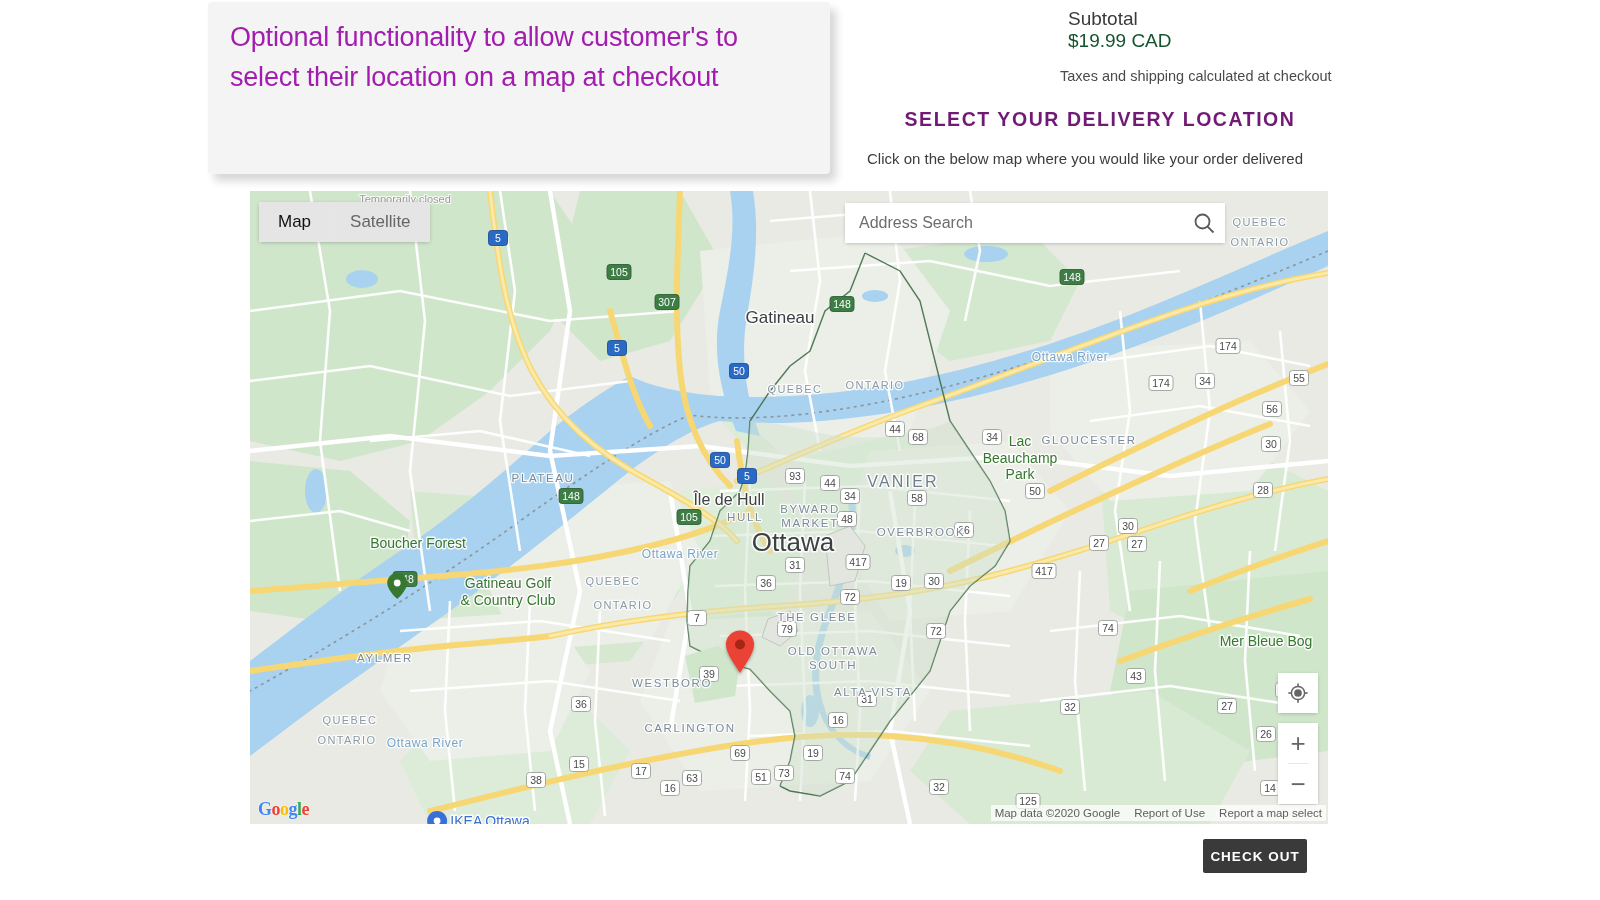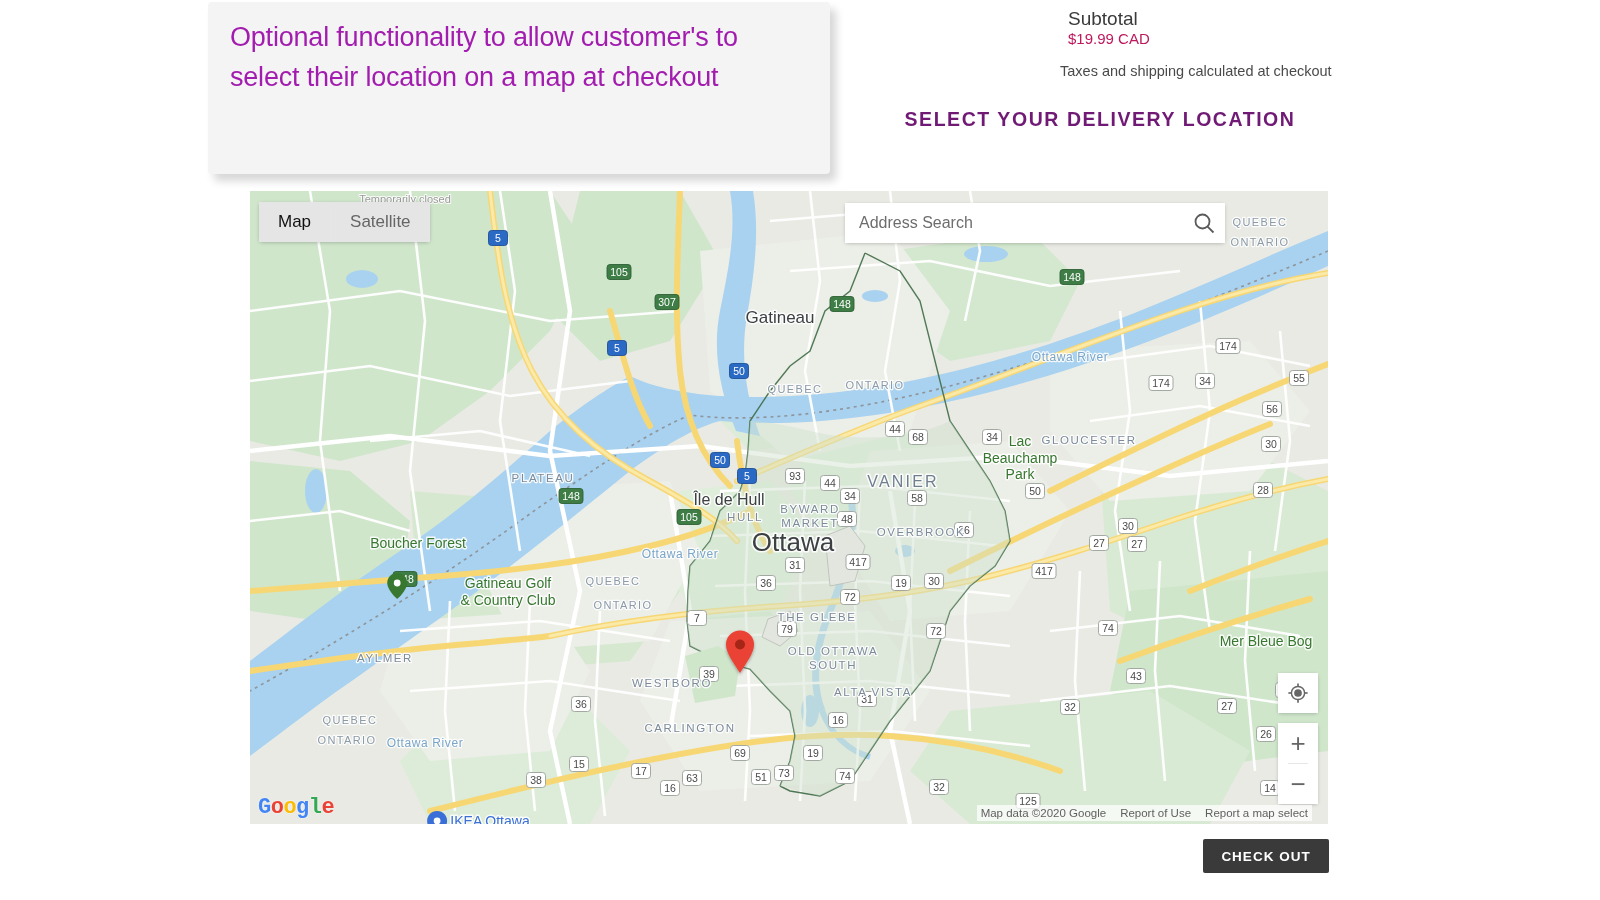--- a/index.html
+++ b/index.html
@@ -31,21 +31,21 @@
   }
 
   
   .summary { position: absolute; left: 1060px; top: 8px; width: 290px; }
   .summary-row {
     display: flex; justify-content: space-between; align-items: baseline;
     padding: 0 8px;
     flex-direction: column;
   }
   .summary-label { font-size: 19px; color: #3a3a3a; }
-  .summary-value { font-size: 15px; color: #be185d; }
+  .summary-value { font-size: 19px; color: #14532d; }
   .summary-note {
     margin-top: 16px; 
     font-size: 14.5px; color: #4a4a4a; padding-right: 2px;
   }
 
   
   .delivery-head {
     position: absolute; left: 850px; top: 108px; width: 500px;
     text-align: center;
     font-size: 19.5px; font-weight: bold; letter-spacing: 1.55px;
@@ -109,45 +109,45 @@
   }
   .ctl-locate { margin-bottom: 10px; }
   .ctl-zoomgrp { box-shadow: 0 1px 4px -1px rgba(0,0,0,0.3); background:#fff; }
   .ctl-zoomgrp .ctl-btn { box-shadow: none; }
   .ctl-sep { height: 1px; background: #e6e6e6; margin: 0 10px; }
   .ctl-glyph { font-size: 26px; color: #666; line-height: 1; font-weight: 300; }
 
   
   .glogo {
     position: absolute; left: 8px; bottom: 4px;
-    font-family: Liberation Mono, monospace;
-    font-size: 22px; font-weight: bold; letter-spacing: -0.5px;
+    font-family: Liberation Serif, serif;
+    font-size: 18px; font-weight: bold; letter-spacing: -0.5px;
     text-shadow: 0 0 2px rgba(255,255,255,0.9);
   }
   .glogo span:nth-child(1){color:#4285F4;}
   .glogo span:nth-child(2){color:#EA4335;}
   .glogo span:nth-child(3){color:#FBBC05;}
   .glogo span:nth-child(4){color:#4285F4;}
   .glogo span:nth-child(5){color:#34A853;}
   .glogo span:nth-child(6){color:#EA4335;}
 
   .attrib {
-    position: absolute; right: 16px; bottom: 3px;
+    position: absolute; right: 2px; bottom: 3px;
     display: flex; gap: 14px;
     font-size: 11.5px; color: #5f5f5f;
     background: rgba(255,255,255,0.72);
     padding: 2px 4px;
     margin-top: 24px;
   }
   .attrib span { white-space: nowrap; }
 
   
   .checkout-btn {
     position: absolute; left: 1203px; top: 839px;
-    width: 126px; height: 34px;
+    width: 104px; height: 34px;
     background: #3a3a3a; color: #fff;
     border: 0; border-radius: 2px;
     font-family: "Liberation Sans", sans-serif;
     font-size: 13.5px; font-weight: bold; letter-spacing: 1px;
     cursor: pointer;
   }
 </style>
 </head>
 <body>
 
@@ -159,20 +159,21 @@
 
   <div class="summary">
     <div class="summary-row">
       <div class="summary-label">Subtotal</div>
       <div class="summary-value">$19.99 CAD</div>
     </div>
     <div class="summary-note">Taxes and shipping calculated at checkout</div>
   </div>
 
   <div class="delivery-head">SELECT YOUR DELIVERY LOCATION</div>
+  <div class="delivery-sub">Click on the below map where you would like your order delivered</div>
 
   <div class="map-wrap">
 
     <svg class="map-svg" viewBox="0 0 1078 633" xmlns="http://www.w3.org/2000/svg">
       <defs>
         <clipPath id="mapclip">
             <rect x="0" y="0" width="1078" height="633"></rect>
           </clipPath>
         <filter id="pinshadow" x="-50%" y="-50%" width="200%" height="200%">
           <feDropShadow dx="0" dy="1.5" stdDeviation="1.5" flood-color="#000" flood-opacity="0.35"></feDropShadow>

